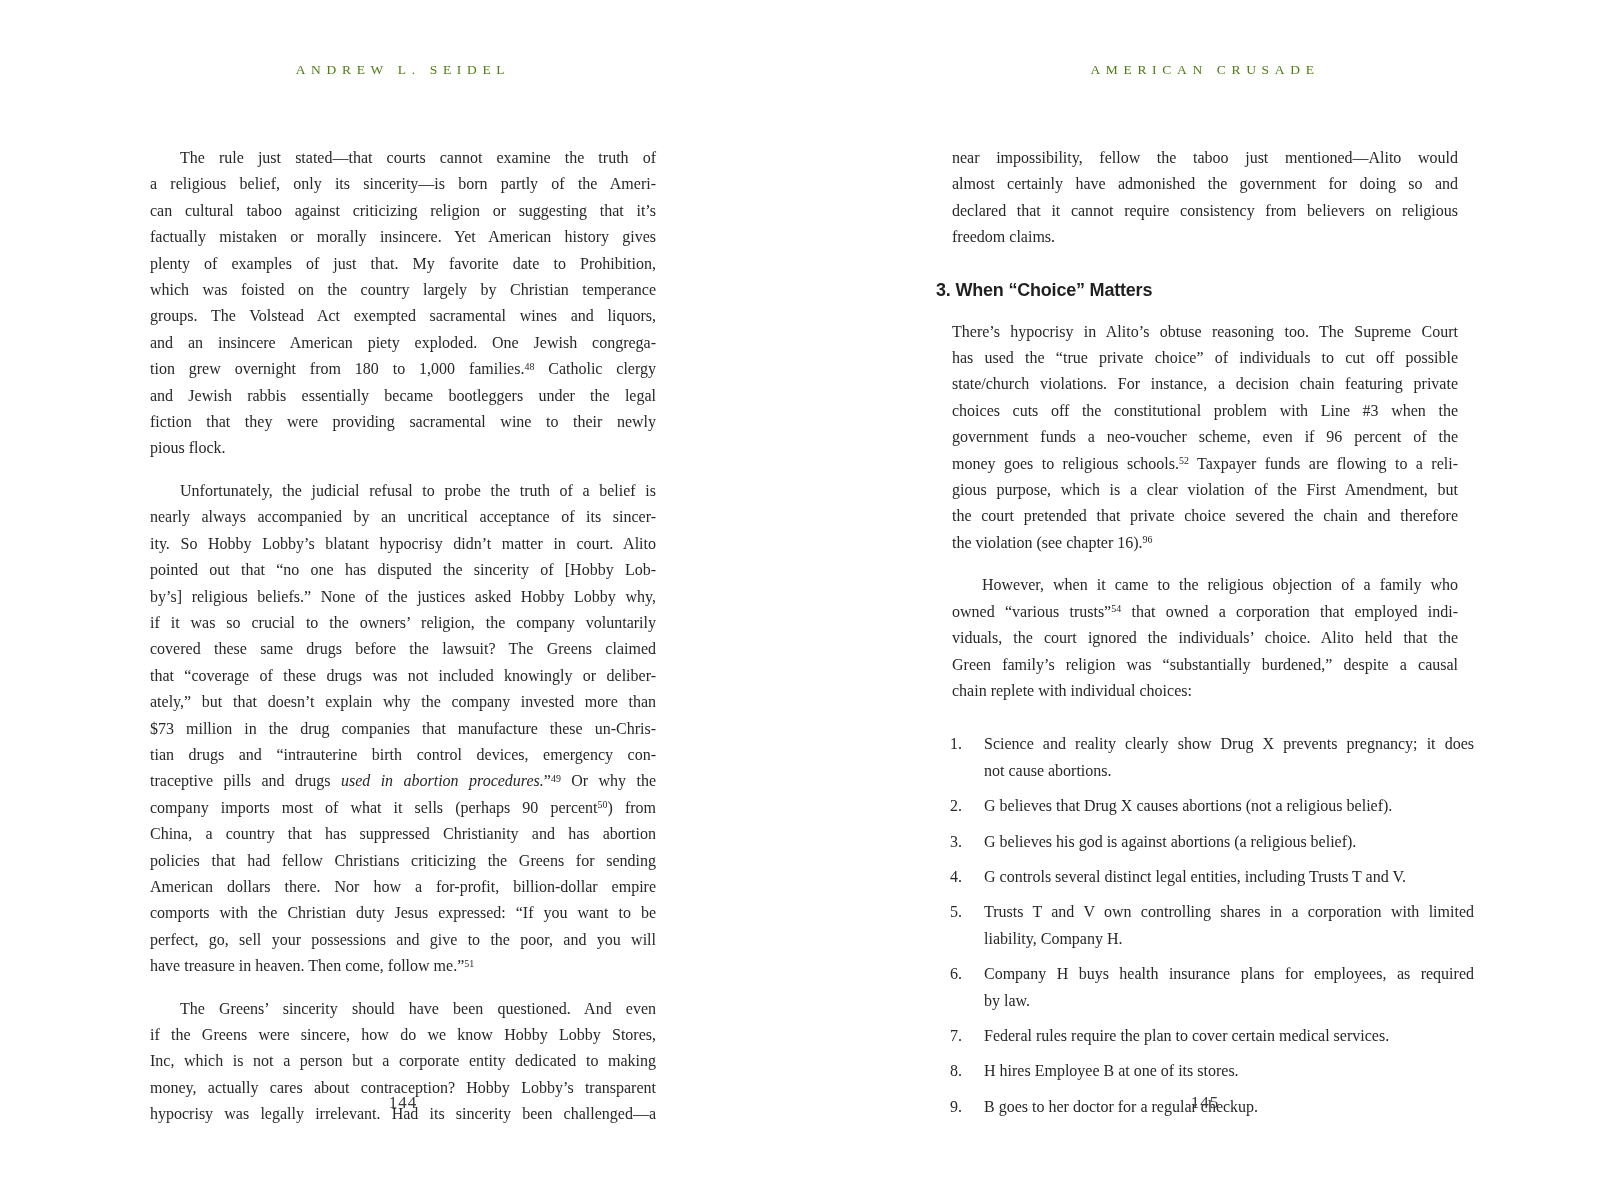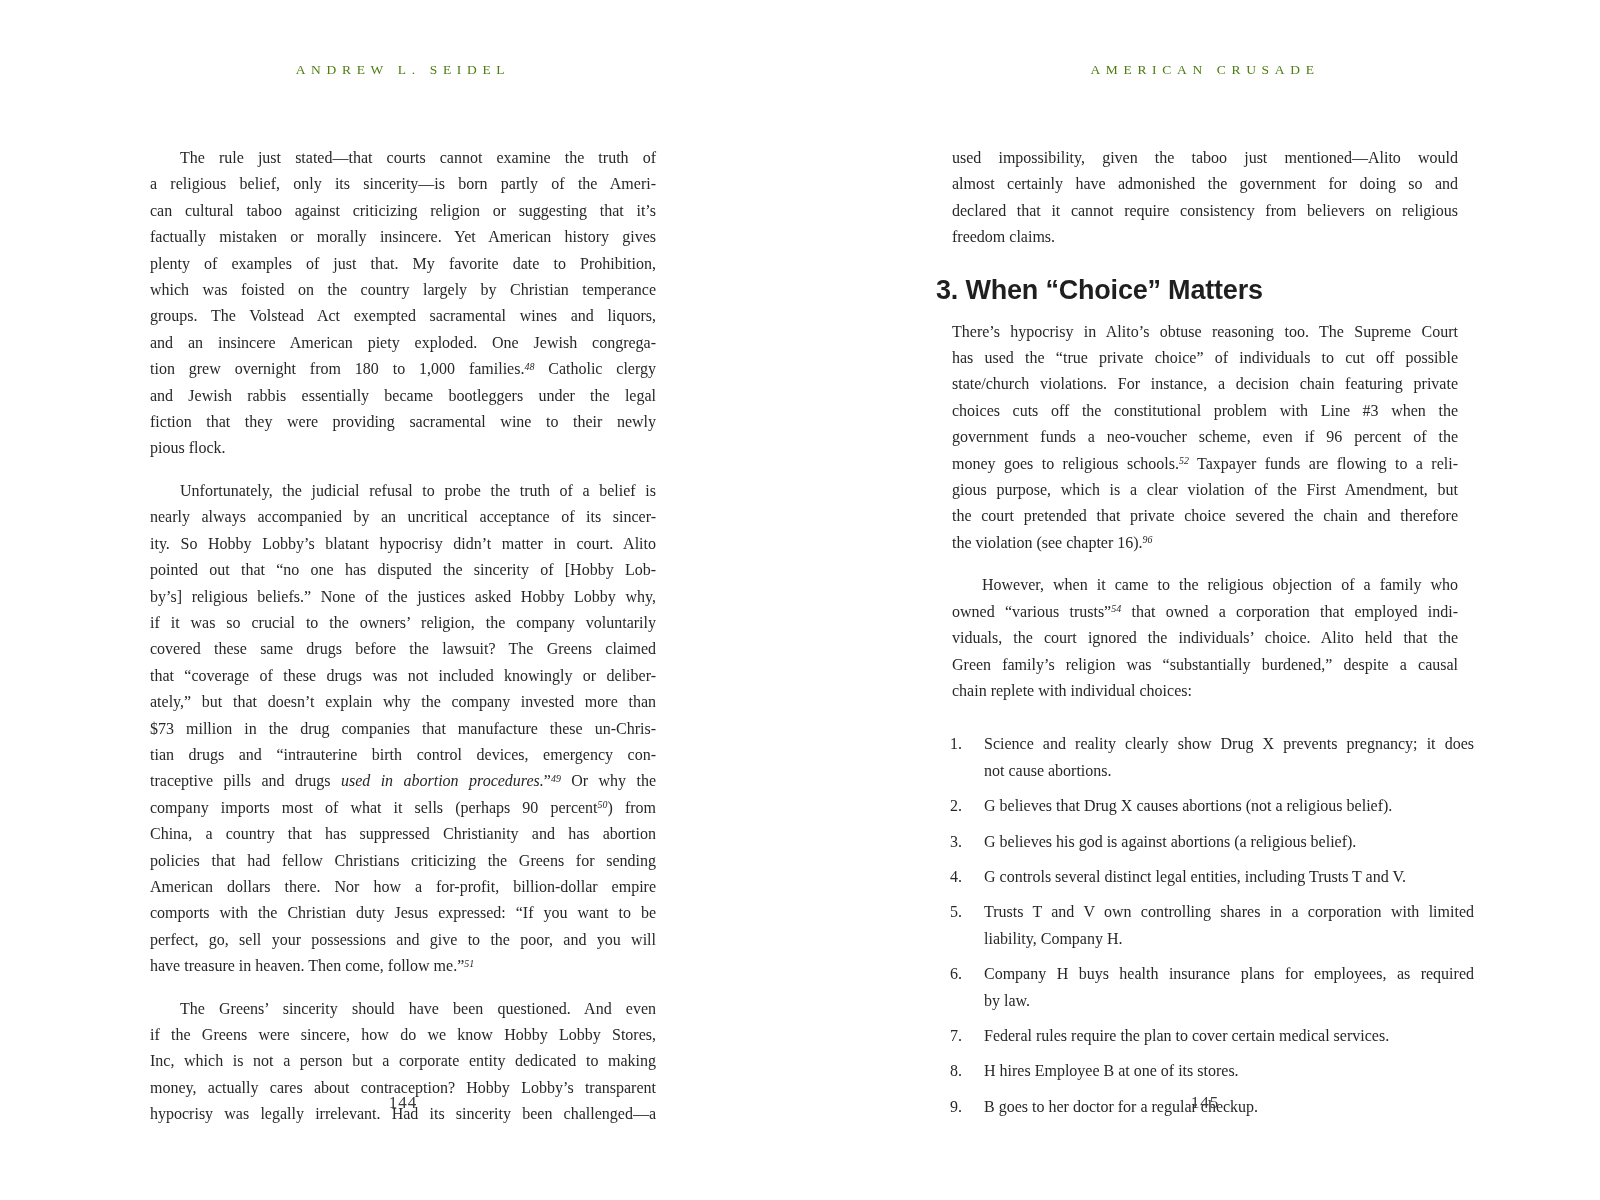--- a/index.html
+++ b/index.html
@@ -35,29 +35,28 @@
   }
   .line.last { text-align-last:left; }
   .line.indent { padding-left:30px; }
 
   .line sup {
     font-size:0.62em;
     line-height:0;
     position:relative;
     top:-0.45em;
     vertical-align:baseline;
-    font-style:italic;
   }
   .line i { }
 
   .section-heading {
     margin:26px 0 1px 0;
     font-family:"Liberation Sans","DejaVu Sans",sans-serif;
     font-weight:700;
-    font-size:27px;
+    font-size:18px;
     letter-spacing:-0.2px;
     color:#1f1f1f;
     line-height:26px;
   }
 
   .quote-list { margin-top:27px; padding-left:10px; }
   .list-item { position:relative; padding-left:38px; margin-bottom:9px; }
   .list-item .num {
     position:absolute; left:4px; top:0;
     font-size:16px; line-height:26.4px;
@@ -124,21 +123,21 @@
         </div>
       </div>
     <div class="page-number">144</div>
   </div>
 
   <div class="col col-right">
     <div class="running-header">AMERICAN CRUSADE</div>
     <div class="page-body">
       <div id="right-pre">
           <div class="para">
-            <div class="line">used impossibility, given the taboo just mentioned—Alito would</div>
+            <div class="line">near impossibility, fellow the taboo just mentioned—Alito would</div>
             <div class="line">almost certainly have admonished the government for doing so and</div>
             <div class="line">declared that it cannot require consistency from believers on religious</div>
             <div class="line last">freedom claims.</div>
           </div>
         </div>
       <div class="section-heading">3. When “Choice” Matters</div>
       <div id="right-post">
           <div class="para">
             <div class="line">There’s hypocrisy in Alito’s obtuse reasoning too. The Supreme Court</div>
             <div class="line">has used the “true private choice” of individuals to cut off possible</div>

